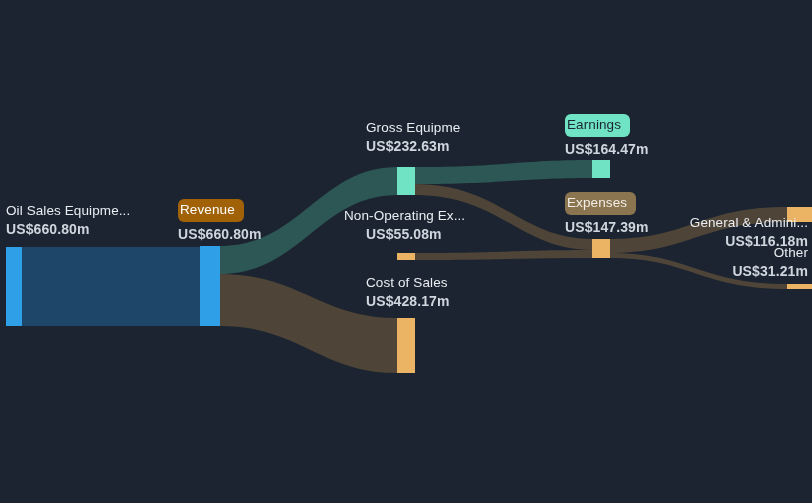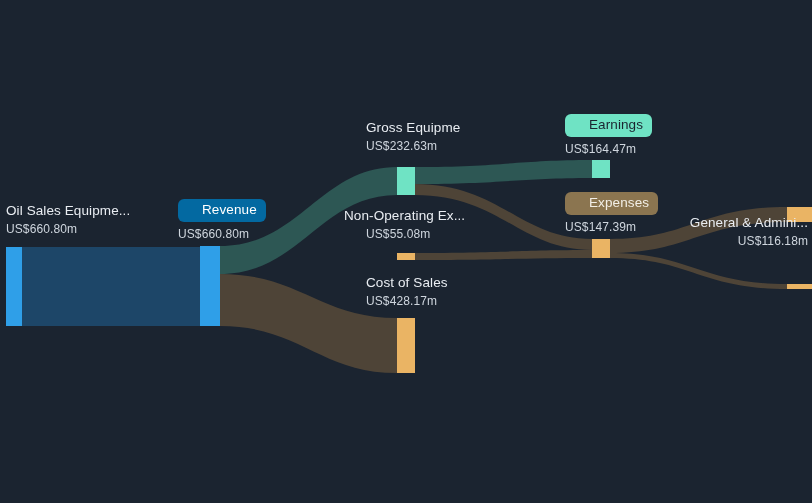--- a/index.html
+++ b/index.html
@@ -30,33 +30,34 @@
   .node-label {
     position: absolute;
     color: #e9edf2;
     font-size: 13.5px;
     line-height: 19px;
     white-space: nowrap;
     letter-spacing: 0.1px;
   }
   .node-value {
     color: #cfd6de;
-    font-size: 12px;
+    font-size: 14px;
     line-height: 19px;
     white-space: nowrap;
+    font-weight: bold;
   }
   .badge {
     display: inline-block;
-    padding: 3px 9px 4px 24px;
+    padding: 3px 9px 4px 2px;
     border-radius: 6px;
     font-size: 13.5px;
     line-height: 16px;
     white-space: nowrap;
   }
-  .badge-revenue { background: #0369a1; color: #ffffff; }
+  .badge-revenue { background: #a16207; color: #ffffff; }
   .badge-earnings { background: #6fe3c4; color: #1b2430; }
   .badge-expenses { background: #8b7550; color: #f2eee6; }
   .lbl-right { text-align: right; }
 </style>
 </head>
 <body>
 
 <div id="chart-root">
 
   <svg id="sankey-svg" viewBox="0 0 812 503" xmlns="http://www.w3.org/2000/svg">
@@ -134,14 +135,18 @@
       <span class="badge badge-expenses">Expenses</span>
     </div>
     <div class="node-value" style="margin-top:3px;">US$147.39m</div>
   </div>
 
   <div class="node-label lbl-right" style="right:4px; top:165px;margin-top:48px;">
     <div>General &amp; Admini...</div>
     <div class="node-value">US$116.18m</div>
   </div>
 
+  <div class="node-label lbl-right" style="right:4px; top:243px;">
+    <div>Other</div>
+    <div class="node-value">US$31.21m</div>
+  </div>
 
 </div>
 
 </body></html>

